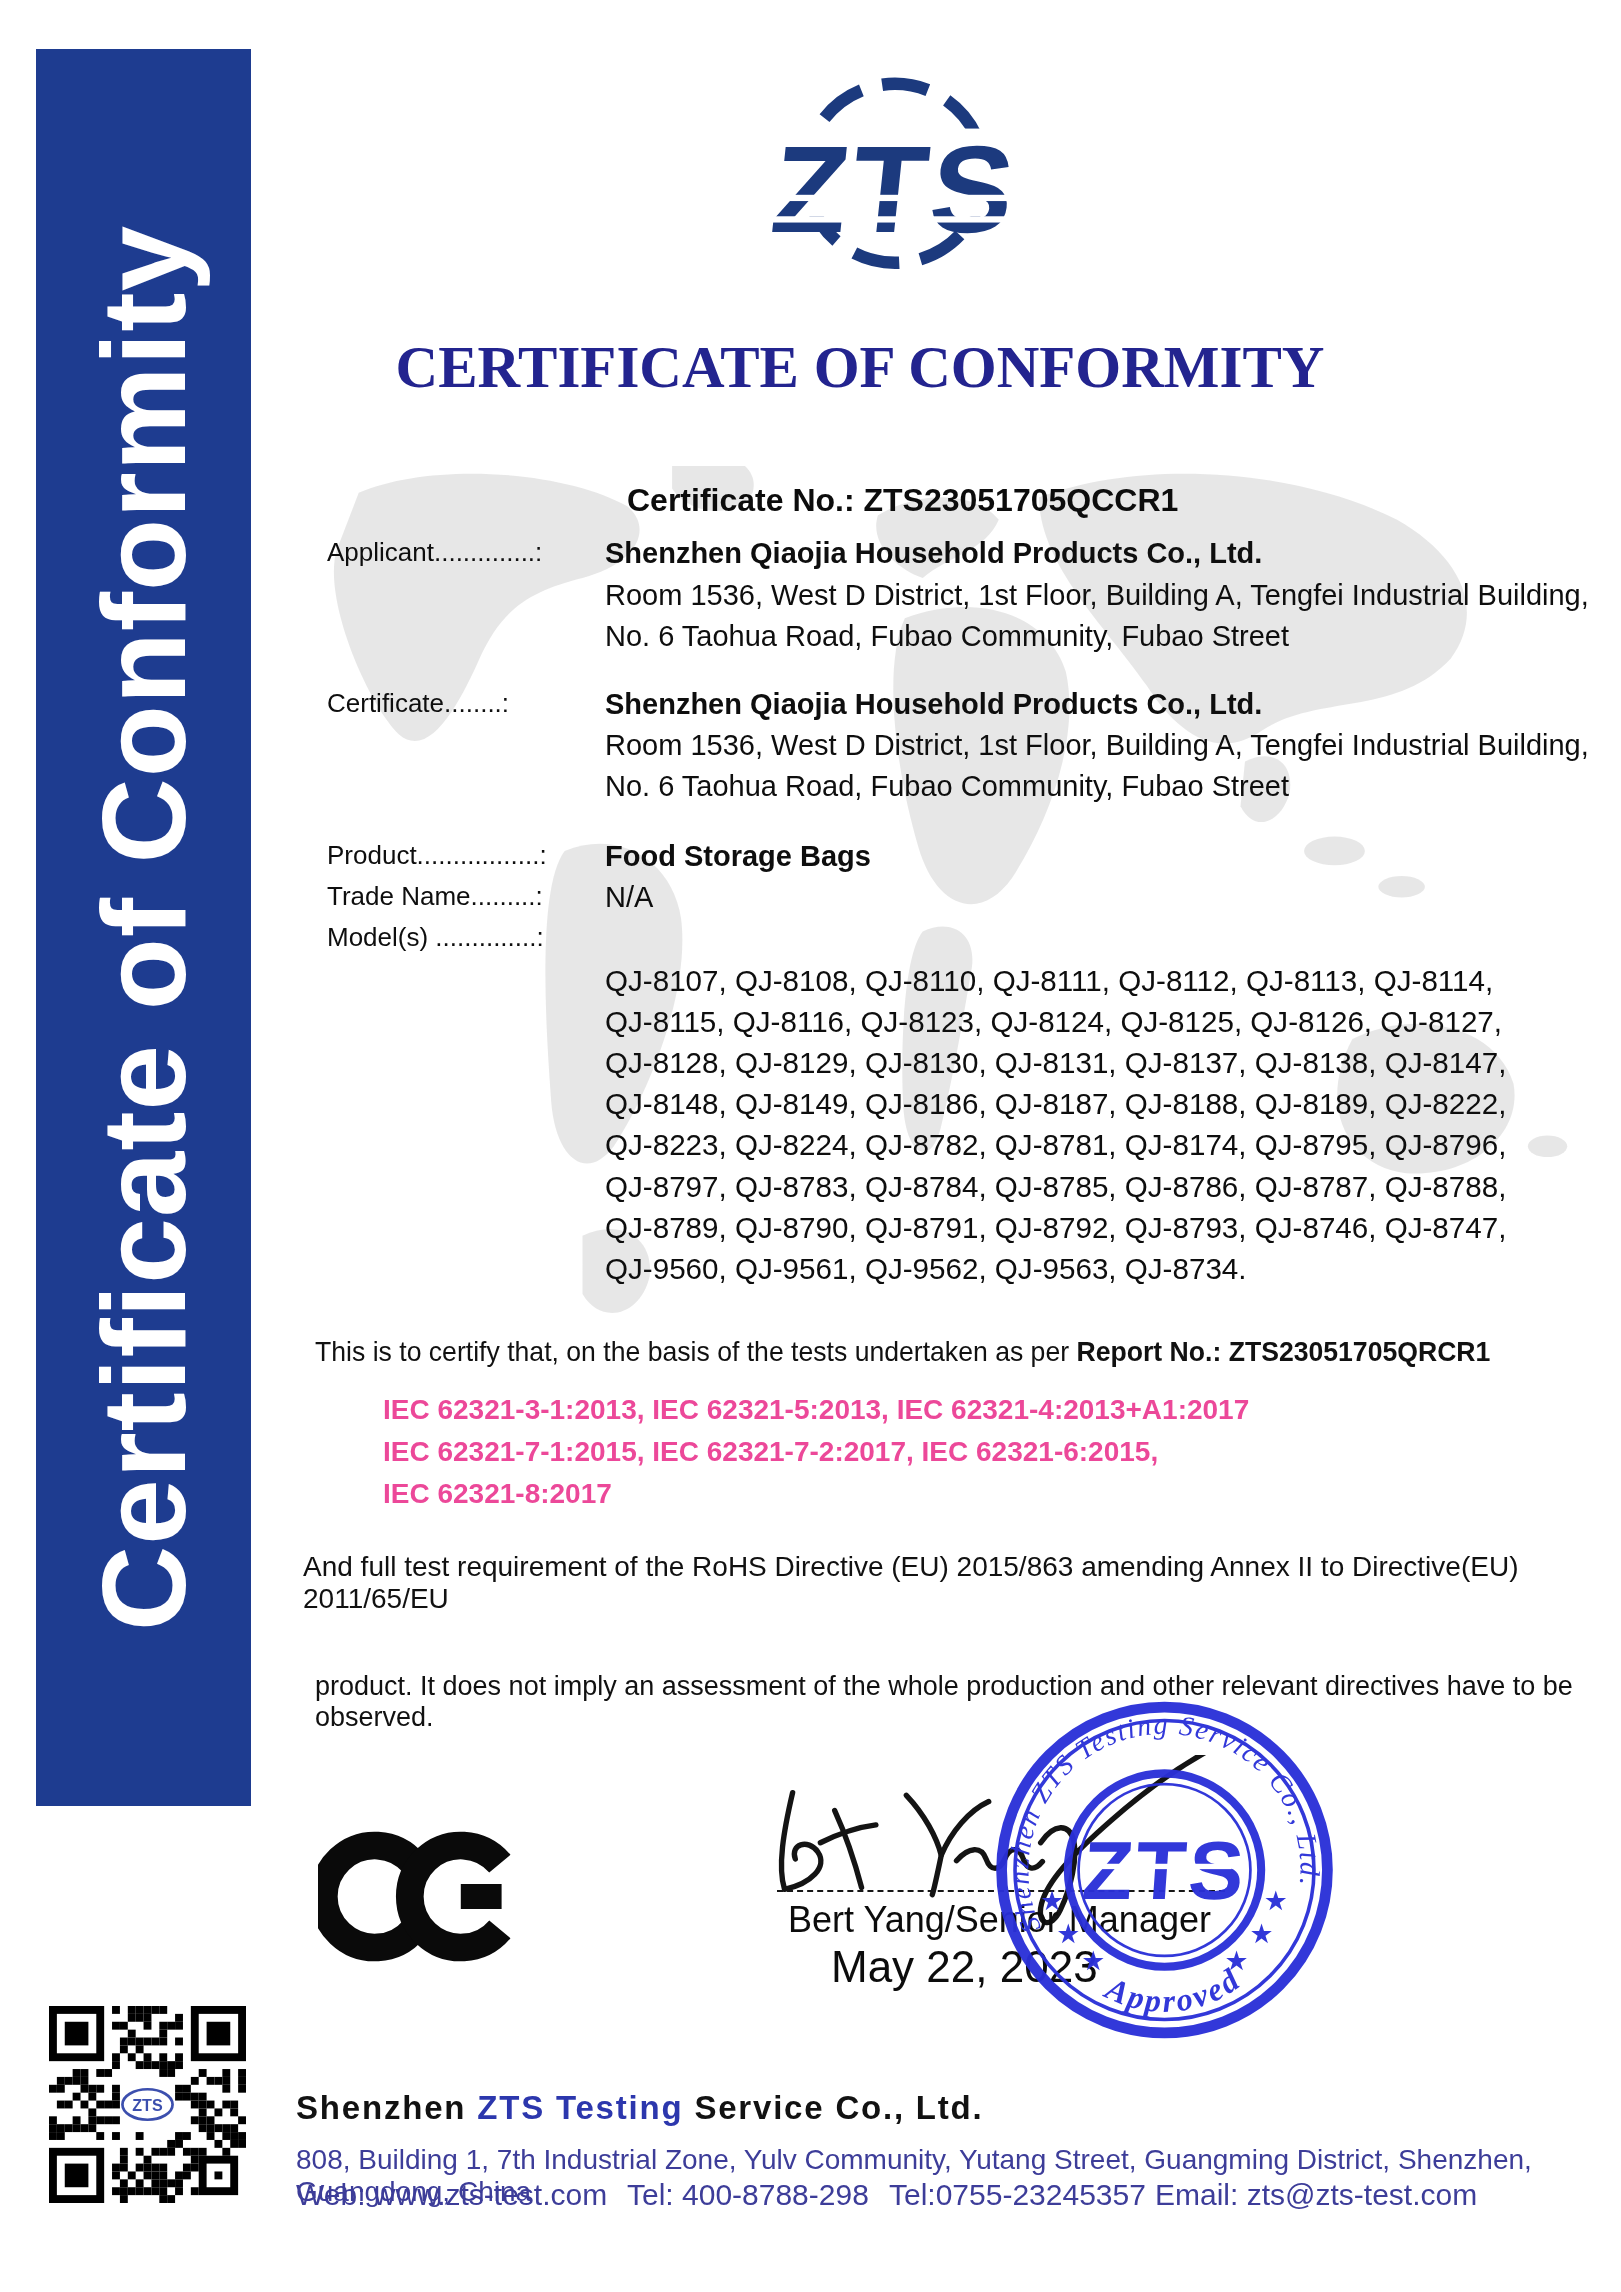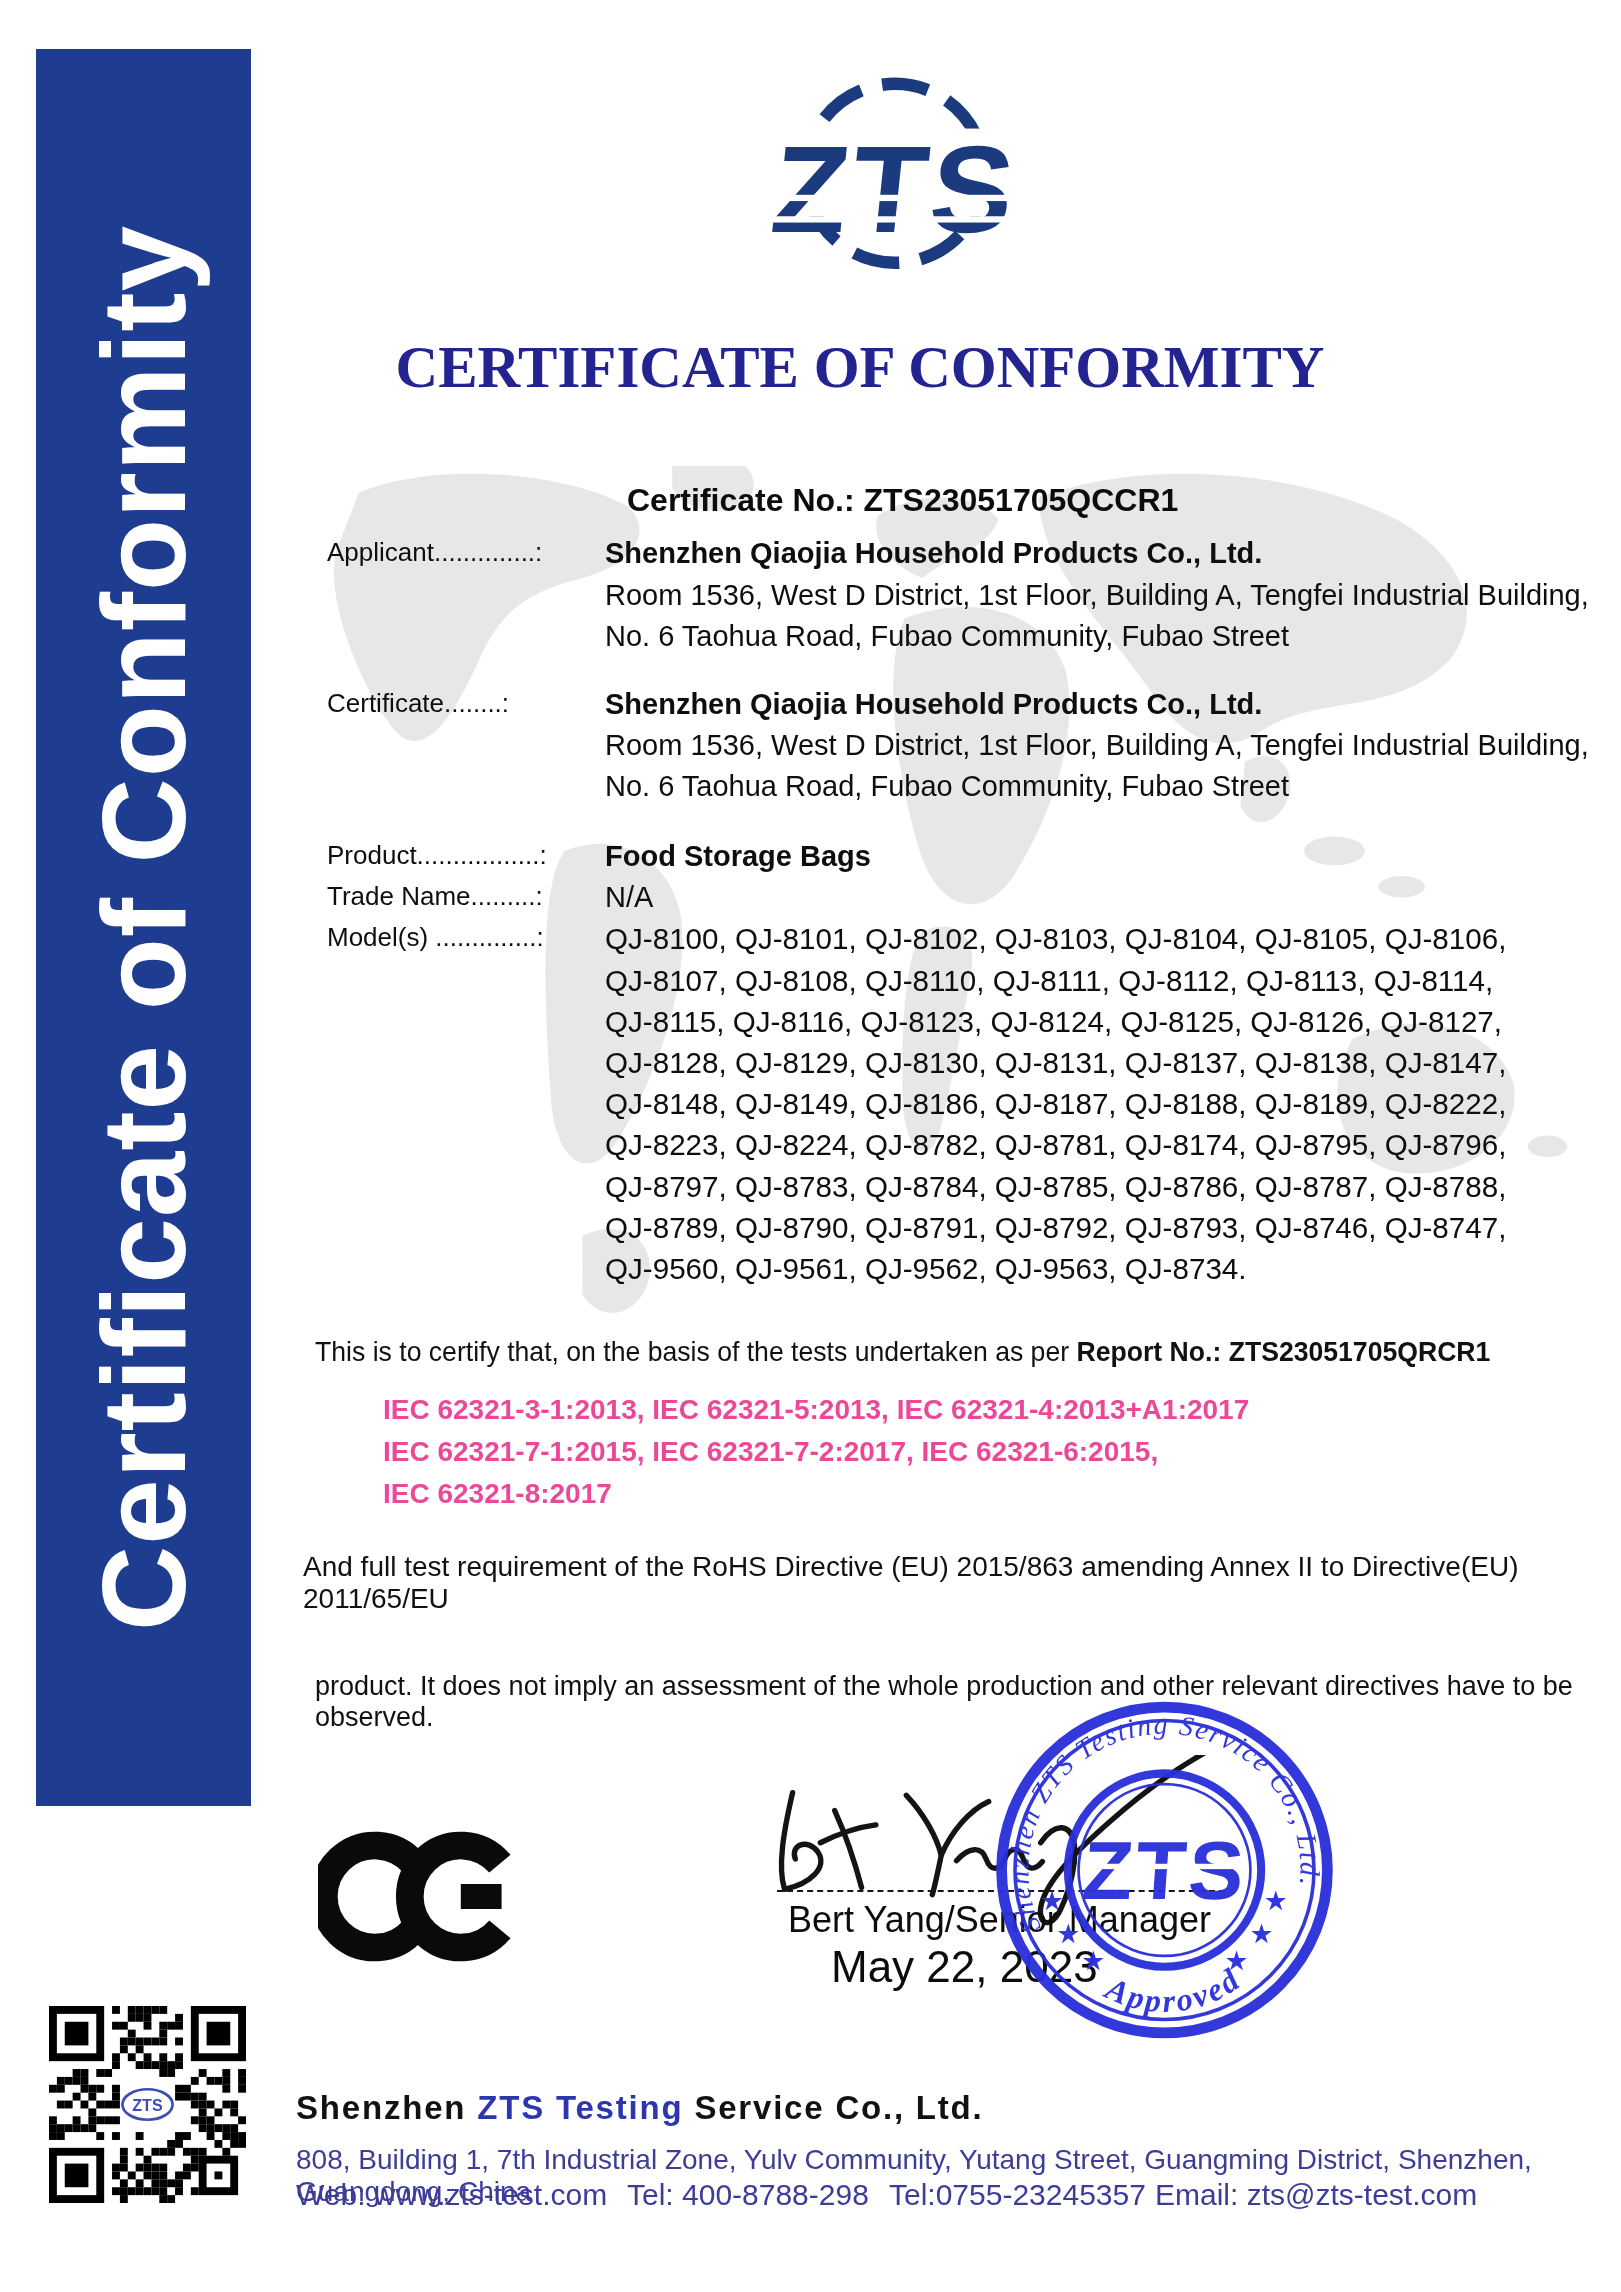--- a/index.html
+++ b/index.html
@@ -86,21 +86,20 @@
   <div class="lbl" style="top:688px">Certificate........:</div>
   <div class="val bold" style="top:688px">Shenzhen Qiaojia Household Products Co., Ltd.</div>
   <div class="val" style="top:729px">Room 1536, West D District, 1st Floor, Building A, Tengfei Industrial Building,</div>
   <div class="val" style="top:770px">No. 6 Taohua Road, Fubao Community, Fubao Street</div>
 
   <div class="lbl" style="top:840px">Product.................:</div>
   <div class="val bold" style="top:840px">Food Storage Bags</div>
   <div class="lbl" style="top:881px">Trade Name.........:</div>
   <div class="val" style="top:881px">N/A</div>
   <div class="lbl" style="top:922px">Model(s) ..............:</div>
-  <div class="mline" style="top:922px">QJ-8100, QJ-8101, QJ-8102, QJ-8103, QJ-8104, QJ-8105, QJ-8106,</div>
   <div class="mline" style="top:964px">QJ-8107, QJ-8108, QJ-8110, QJ-8111, QJ-8112, QJ-8113, QJ-8114,</div>
   <div class="mline" style="top:1005px">QJ-8115, QJ-8116, QJ-8123, QJ-8124, QJ-8125, QJ-8126, QJ-8127,</div>
   <div class="mline" style="top:1046px">QJ-8128, QJ-8129, QJ-8130, QJ-8131, QJ-8137, QJ-8138, QJ-8147,</div>
   <div class="mline" style="top:1087px">QJ-8148, QJ-8149, QJ-8186, QJ-8187, QJ-8188, QJ-8189, QJ-8222,</div>
   <div class="mline" style="top:1128px">QJ-8223, QJ-8224, QJ-8782, QJ-8781, QJ-8174, QJ-8795, QJ-8796,</div>
   <div class="mline" style="top:1170px">QJ-8797, QJ-8783, QJ-8784, QJ-8785, QJ-8786, QJ-8787, QJ-8788,</div>
   <div class="mline" style="top:1211px">QJ-8789, QJ-8790, QJ-8791, QJ-8792, QJ-8793, QJ-8746, QJ-8747,</div>
   <div class="mline" style="top:1252px">QJ-9560, QJ-9561, QJ-9562, QJ-9563, QJ-8734.</div>
 
   <div id="certify"><span>This is to certify that, on the basis of the tests undertaken as per </span><span class="bold">Report No.: ZTS23051705QRCR1</span></div>

